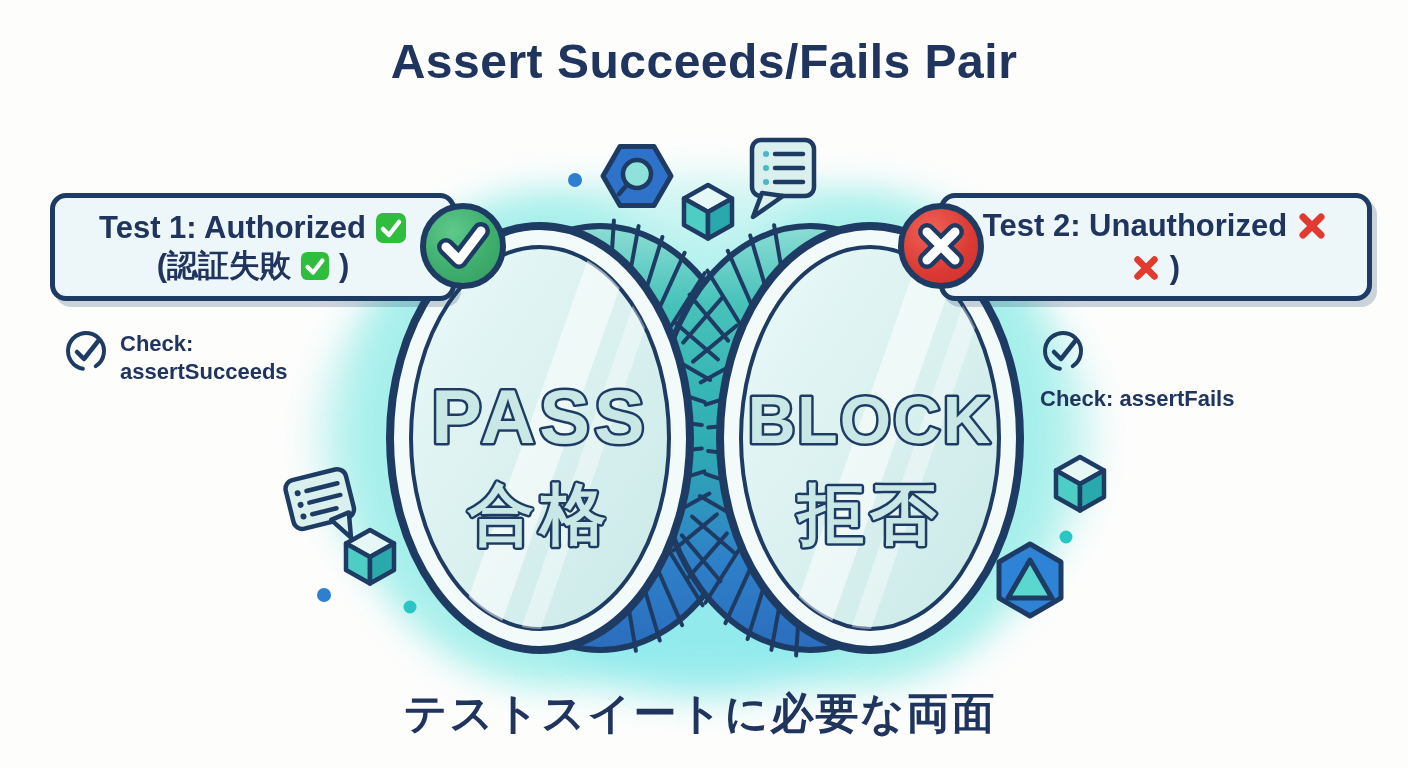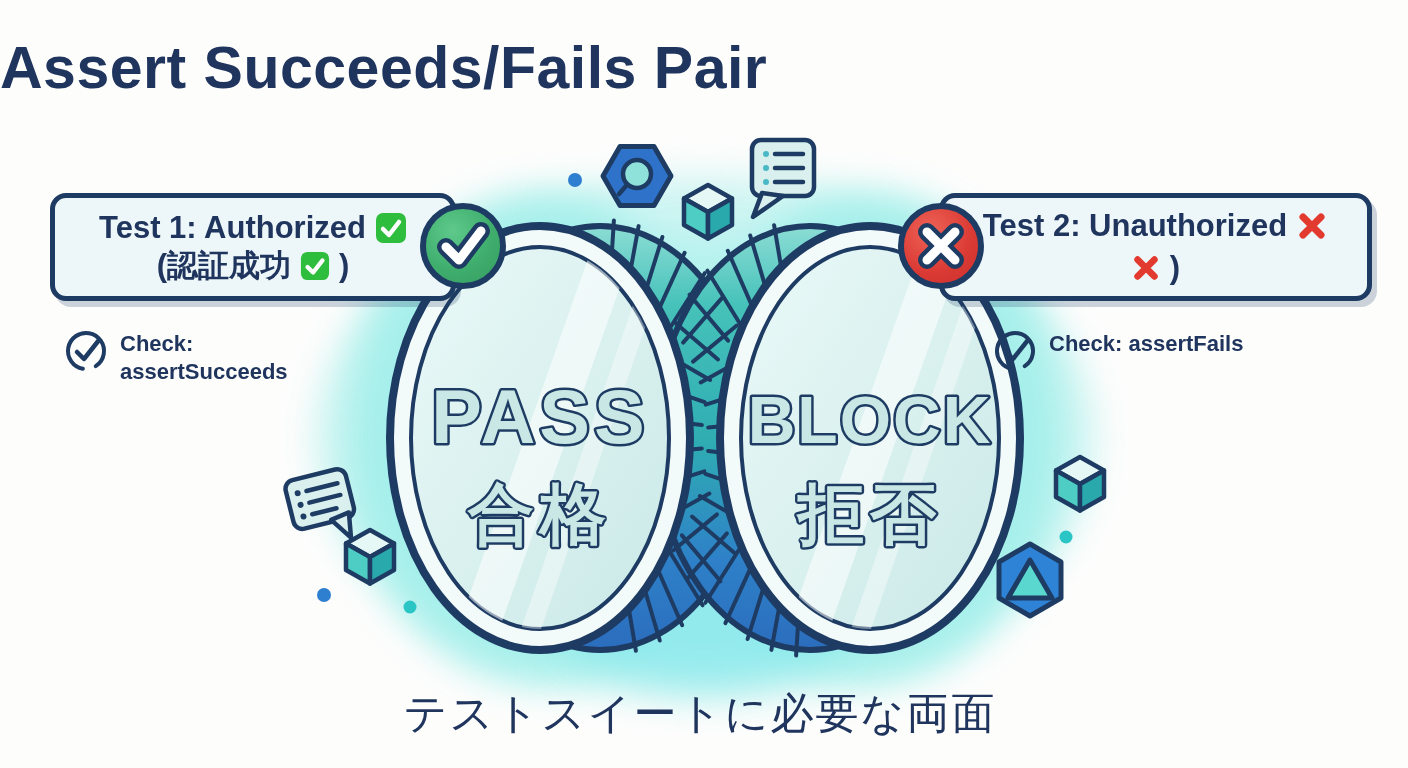--- a/index.html
+++ b/index.html
@@ -4,25 +4,25 @@
 <style>
   :root{
     --navy:#1e3c63; --text-navy:#20355e; --mint:#d9f1ef; --glow:#9ceee9;
     --emoji-green:#2ebd3c; --emoji-red:#e23a2e;
   }
   html,body{margin:0;padding:0;background:#fdfdfc;}
   .stage{position:relative;width:1408px;height:768px;overflow:hidden;background:#fdfdfc;
          font-family:"Liberation Sans","DejaVu Sans",sans-serif;}
   .art{position:absolute;left:0;top:0;width:1408px;height:768px;z-index:1;}
 
-  .title{position:absolute;left:0;right:0;top:34px;margin:0;text-align:left;z-index:5;
-         font-size:59px;font-weight:700;color:var(--text-navy);letter-spacing:0.5px;}
+  .title{position:absolute;left:0;right:0;top:34px;margin:0;text-align:center;z-index:5;
+         font-size:48px;font-weight:700;color:var(--text-navy);letter-spacing:0.5px;}
 
   .caption{position:absolute;left:0;right:8px;top:685px;text-align:center;z-index:5;
-           font-size:43px;font-weight:400;color:var(--text-navy);letter-spacing:2px;}
+           font-size:43px;font-weight:700;color:var(--text-navy);letter-spacing:2px;}
 
   .label-box{position:absolute;box-sizing:border-box;height:108px;z-index:3;
              border:5px solid var(--navy);border-radius:16px;background:#edf6f8;
              display:flex;flex-direction:column;justify-content:center;align-items:center;row-gap:3px;
              box-shadow:5px 6px 0 rgba(30,60,99,0.22);}
   .label-box .bx-line{display:flex;align-items:center;justify-content:center;gap:9px;
              font-size:31px;font-weight:700;color:var(--text-navy);white-space:nowrap;line-height:1.1;}
   .box-left{left:50px;top:193px;width:406px;}
   .box-right{left:939px;top:193px;width:433px;gap:8px;}
   .emoji{display:inline-flex;width:32px;height:32px;}
@@ -33,21 +33,21 @@
          z-index:4;display:flex;align-items:center;justify-content:center;}
   .badge svg{width:74px;height:74px;}
   .badge-pass{left:420px;top:203px;background:radial-gradient(circle at 36% 30%,#5ec98b 0%,#3fae6d 55%,#359c60 100%);}
   .badge-fail{left:898px;top:203px;background:radial-gradient(circle at 36% 30%,#ef6257 0%,#da3a33 60%,#cd2f2f 100%);}
 
   .check-item{position:absolute;display:flex;gap:11px;z-index:3;align-items:flex-start;}
   .check-item .cc-icon{flex:0 0 auto;width:46px;height:46px;margin-top:-2px;}
   .check-item .cc-icon svg{width:100%;height:100%;}
   .check-item .cc-text{font-size:22px;font-weight:700;color:var(--text-navy);line-height:1.27;white-space:nowrap;}
   .check-left{left:63px;top:330px;}
-  .check-right{left:992px;top:330px;}
+  .check-right{left:1040px;top:330px;flex-direction:column;}
 
   .coin-word{font-family:"Liberation Sans","DejaVu Sans",sans-serif;font-weight:700;font-size:76px;
              letter-spacing:4px;fill:#c8e7e5;stroke:#1e3c63;stroke-width:5px;paint-order:stroke;
              text-anchor:middle;stroke-linejoin:round;}
   .coin-word.narrow{font-size:66px;letter-spacing:2px;}
   .coin-word-ja{font-family:"Liberation Sans","DejaVu Sans",sans-serif;font-weight:700;font-size:66px;
              letter-spacing:6px;fill:#c8e7e5;stroke:#1e3c63;stroke-width:5px;paint-order:stroke;
              text-anchor:middle;stroke-linejoin:round;}
 </style>
 </head>
@@ -206,21 +206,21 @@
     <div class="bx-line">
       <span>Test 1: Authorized</span>
       <span class="emoji">
         <svg viewBox="0 0 32 32">
             <rect x="1" y="1" width="30" height="30" rx="7" fill="#2ebd3c"></rect>
             <path d="M8 17 L14 23 L24 10" stroke="#ffffff" stroke-width="4.5" fill="none" stroke-linecap="round" stroke-linejoin="round"></path>
           </svg>
       </span>
     </div>
     <div class="bx-line">
-      <span>(認証成功</span>
+      <span>(認証失敗</span>
       <span class="emoji sm">
         <svg viewBox="0 0 32 32">
             <rect x="1" y="1" width="30" height="30" rx="7" fill="#2ebd3c"></rect>
             <path d="M8 17 L14 23 L24 10" stroke="#ffffff" stroke-width="4.5" fill="none" stroke-linecap="round" stroke-linejoin="round"></path>
           </svg>
       </span>
       <span>)</span>
     </div>
   </div>
 

